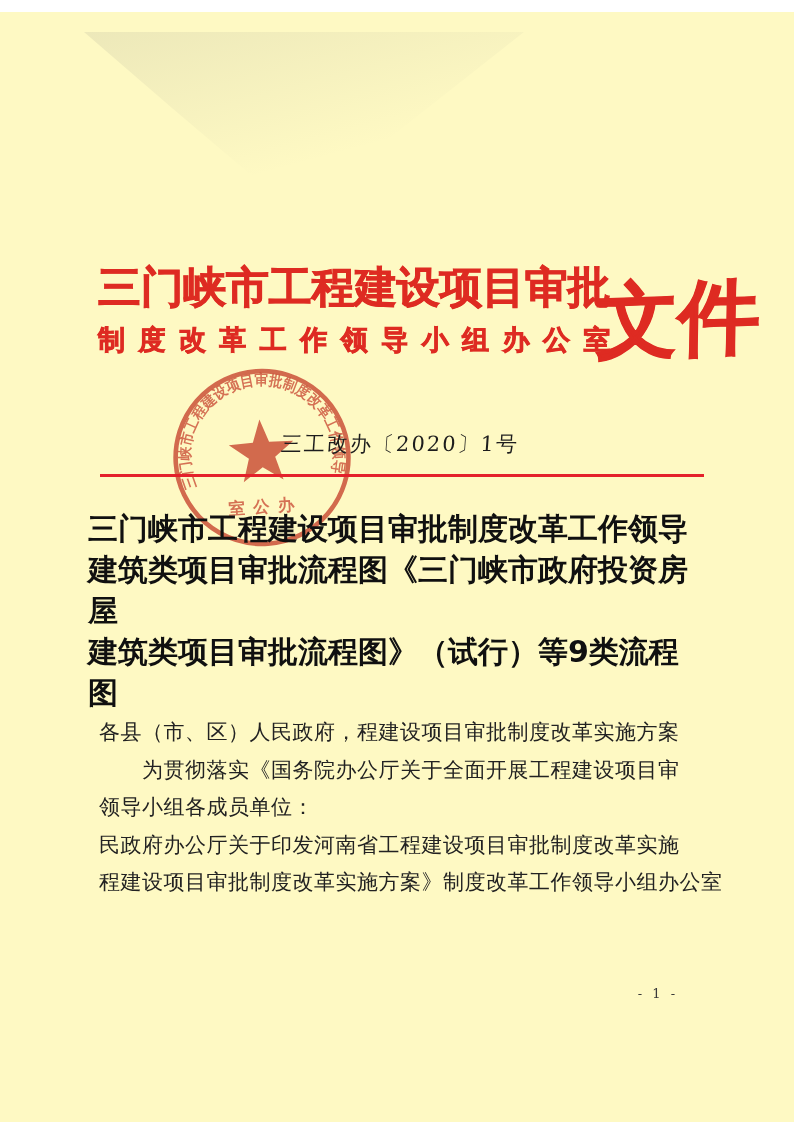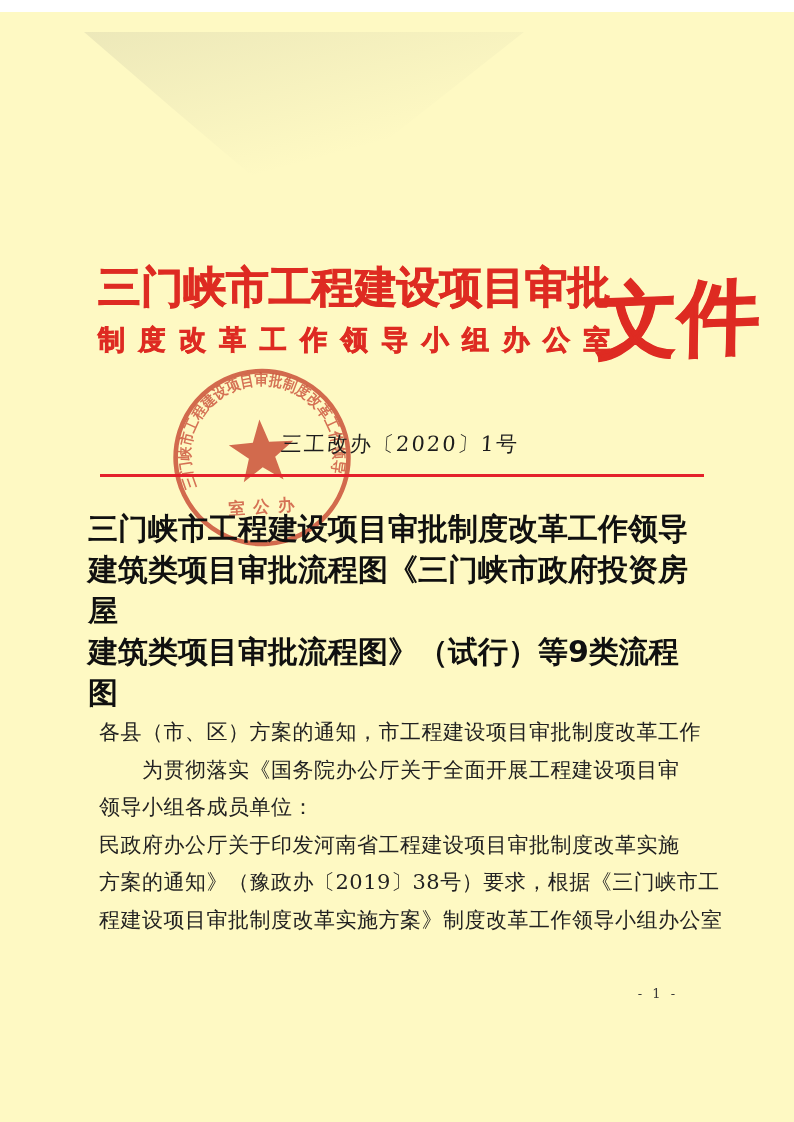--- a/index.html
+++ b/index.html
@@ -149,23 +149,22 @@
 
   <div class="red-rule"></div>
 
   <div class="doc-title">
     <div>三门峡市工程建设项目审批制度改革工作领导</div>
     <div>建筑类项目审批流程图《三门峡市政府投资房屋</div>
     <div>建筑类项目审批流程图》（试行）等9类流程图</div>
   </div>
 
   <div class="doc-body">
-    <div>各县（市、区）方案的通知，市工程建设项目审批制度改革工作</div>
+    <div>各县（市、区）人民政府，程建设项目审批制度改革实施方案</div>
     <div>　　为贯彻落实《国务院办公厅关于全面开展工程建设项目审</div>
     <div>领导小组各成员单位：</div>
     <div>民政府办公厅关于印发河南省工程建设项目审批制度改革实施</div>
-    <div>方案的通知》（豫政办〔2019〕38号）要求，根据《三门峡市工</div>
     <div>程建设项目审批制度改革实施方案》制度改革工作领导小组办公室</div>
   </div>
 
   <div class="page-number">- 1 -</div>
 
 </div>
 
 </body></html>

